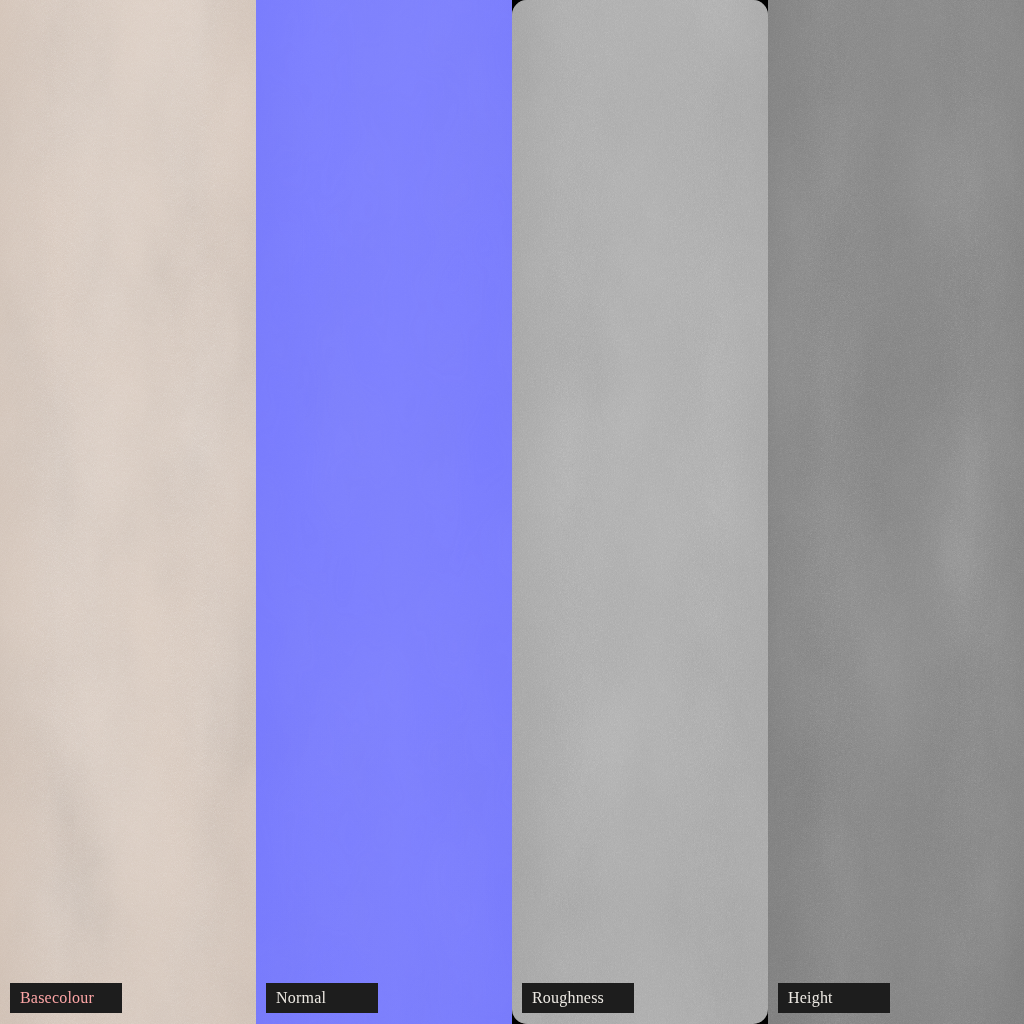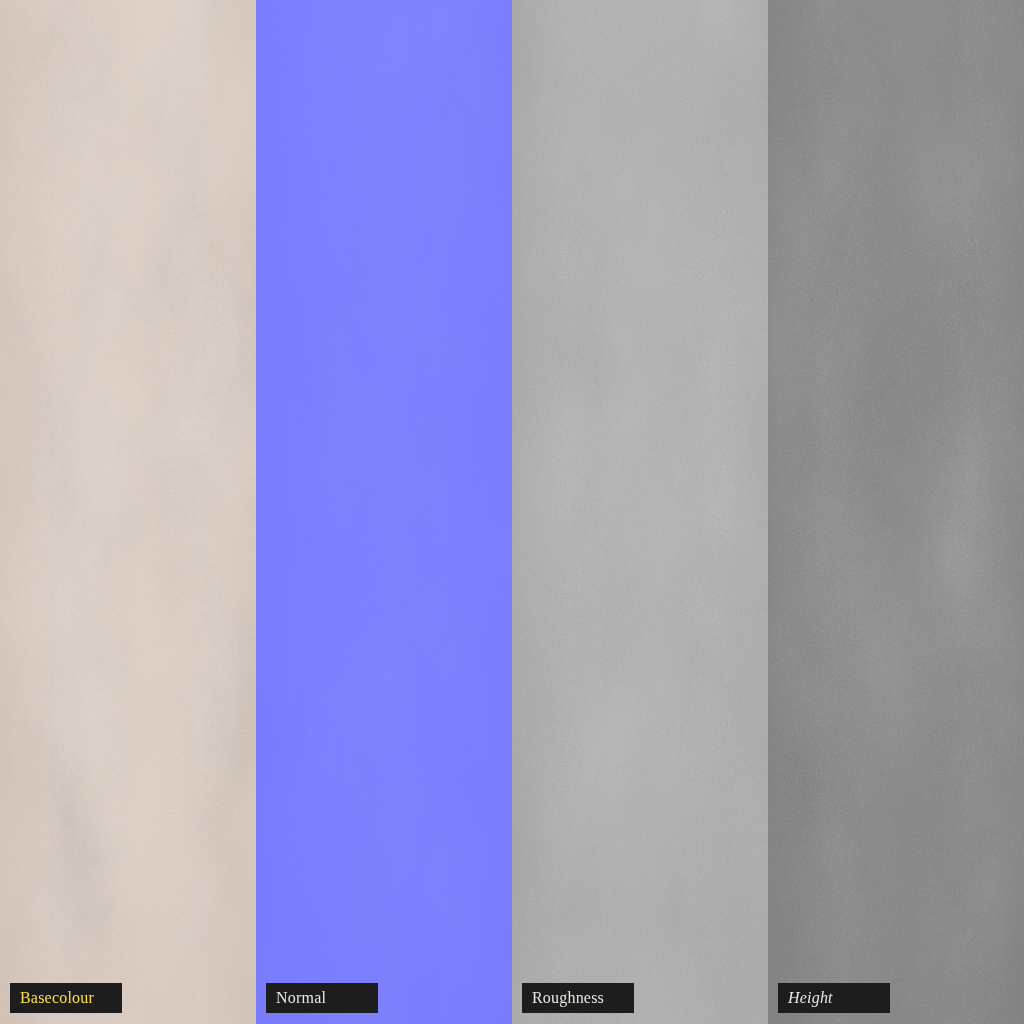--- a/index.html
+++ b/index.html
@@ -117,21 +117,21 @@
           <feTurbulence type="fractalNoise" baseFrequency="0.9 1.6" numOctaves="3" seed="5" result="t"></feTurbulence>
           <feColorMatrix in="t" type="saturate" values="0"></feColorMatrix>
           <feComponentTransfer>
               <feFuncA type="linear" slope="0.9"></feFuncA>
             </feComponentTransfer>
         </filter>
         <rect width="256" height="1024" filter="url(#grain-bc)"></rect>
       </svg>
     </div>
     <div class="map-shade" style="background: linear-gradient(90deg, rgba(201, 183, 169, 0.333) 0%, rgba(217, 201, 189, 0) 22%, rgba(226, 212, 201, 0.267) 55%, rgba(217, 201, 189, 0) 78%, rgba(201, 183, 169, 0.227) 100%), linear-gradient(rgba(226, 212, 201, 0.19) 0%, rgba(217, 201, 189, 0) 30%, rgba(217, 201, 189, 0) 68%, rgba(201, 183, 169, 0.18) 100%);"></div>
-    <div class="map-label" style="background: rgb(29, 29, 29); color: #fde047;">
+    <div class="map-label" style="background: rgb(29, 29, 29); color: #fca5a5;">
       <span>Basecolour</span>
     </div>
   </div>
 
   <div class="map-panel panel-normal" style="width: 256px; flex: 0 0 256px; height: 1024px;">
     <div class="map-fill" style="background: rgb(122, 125, 255);"></div>
     <div class="map-blotch">
       <svg xmlns="http://www.w3.org/2000/svg" preserveAspectRatio="none" viewBox="0 0 120 400">
         <filter id="blotch-nm" x="0" y="0" width="100%" height="100%">
           <feTurbulence type="fractalNoise" baseFrequency="0.04 0.025" numOctaves="3" seed="31" result="t"></feTurbulence>
@@ -148,21 +148,21 @@
         </filter>
         <rect width="256" height="1024" filter="url(#grain-nm)"></rect>
       </svg>
     </div>
     <div class="map-shade" style="background: linear-gradient(90deg, rgba(114, 117, 251, 0.333) 0%, rgba(122, 125, 255, 0) 22%, rgba(132, 135, 255, 0.267) 55%, rgba(122, 125, 255, 0) 78%, rgba(114, 117, 251, 0.227) 100%), linear-gradient(rgba(132, 135, 255, 0.19) 0%, rgba(122, 125, 255, 0) 30%, rgba(122, 125, 255, 0) 68%, rgba(114, 117, 251, 0.18) 100%);"></div>
     <div class="map-label" style="background: rgb(29, 29, 29); color: rgb(236, 232, 226); margin-top: 48px;">
       <span>Normal</span>
     </div>
   </div>
 
-  <div class="map-panel panel-roughness" style="width: 256px; flex: 0 0 256px; height: 1024px;">
+  <div class="map-panel panel-roughness" style="width: 256px; flex: 0 0 256px; height: 1024px; border-radius: 15px;">
     <div class="map-fill" style="background: rgb(169, 169, 169);"></div>
     <div class="map-blotch">
       <svg xmlns="http://www.w3.org/2000/svg" preserveAspectRatio="none" viewBox="0 0 120 400">
         <filter id="blotch-rg" x="0" y="0" width="100%" height="100%">
           <feTurbulence type="fractalNoise" baseFrequency="0.03 0.018" numOctaves="4" seed="44" result="t"></feTurbulence>
           <feColorMatrix in="t" type="saturate" values="0"></feColorMatrix>
         </filter>
         <rect width="120" height="400" filter="url(#blotch-rg)"></rect>
       </svg>
     </div>
@@ -174,21 +174,21 @@
         </filter>
         <rect width="256" height="1024" filter="url(#grain-rg)"></rect>
       </svg>
     </div>
     <div class="map-shade" style="background: linear-gradient(90deg, rgba(157, 157, 157, 0.333) 0%, rgba(169, 169, 169, 0) 22%, rgba(180, 180, 180, 0.267) 55%, rgba(169, 169, 169, 0) 78%, rgba(157, 157, 157, 0.227) 100%), linear-gradient(rgba(180, 180, 180, 0.19) 0%, rgba(169, 169, 169, 0) 30%, rgba(169, 169, 169, 0) 68%, rgba(157, 157, 157, 0.18) 100%);"></div>
     <div class="map-label" style="background: rgb(29, 29, 29); color: rgb(236, 232, 226);">
       <span>Roughness</span>
     </div>
   </div>
 
-  <div class="map-panel panel-height" style="width: 256px; flex: 0 0 256px; height: 1024px; font-style: italic;">
+  <div class="map-panel panel-height" style="width: 256px; flex: 0 0 256px; height: 1024px;">
     <div class="map-fill" style="background: rgb(126, 126, 126);"></div>
     <div class="map-blotch">
       <svg xmlns="http://www.w3.org/2000/svg" preserveAspectRatio="none" viewBox="0 0 120 400">
         <filter id="blotch-ht" x="0" y="0" width="100%" height="100%">
           <feTurbulence type="fractalNoise" baseFrequency="0.028 0.016" numOctaves="4" seed="61" result="t"></feTurbulence>
           <feColorMatrix in="t" type="saturate" values="0"></feColorMatrix>
         </filter>
         <rect width="120" height="400" filter="url(#blotch-ht)"></rect>
       </svg>
     </div>

